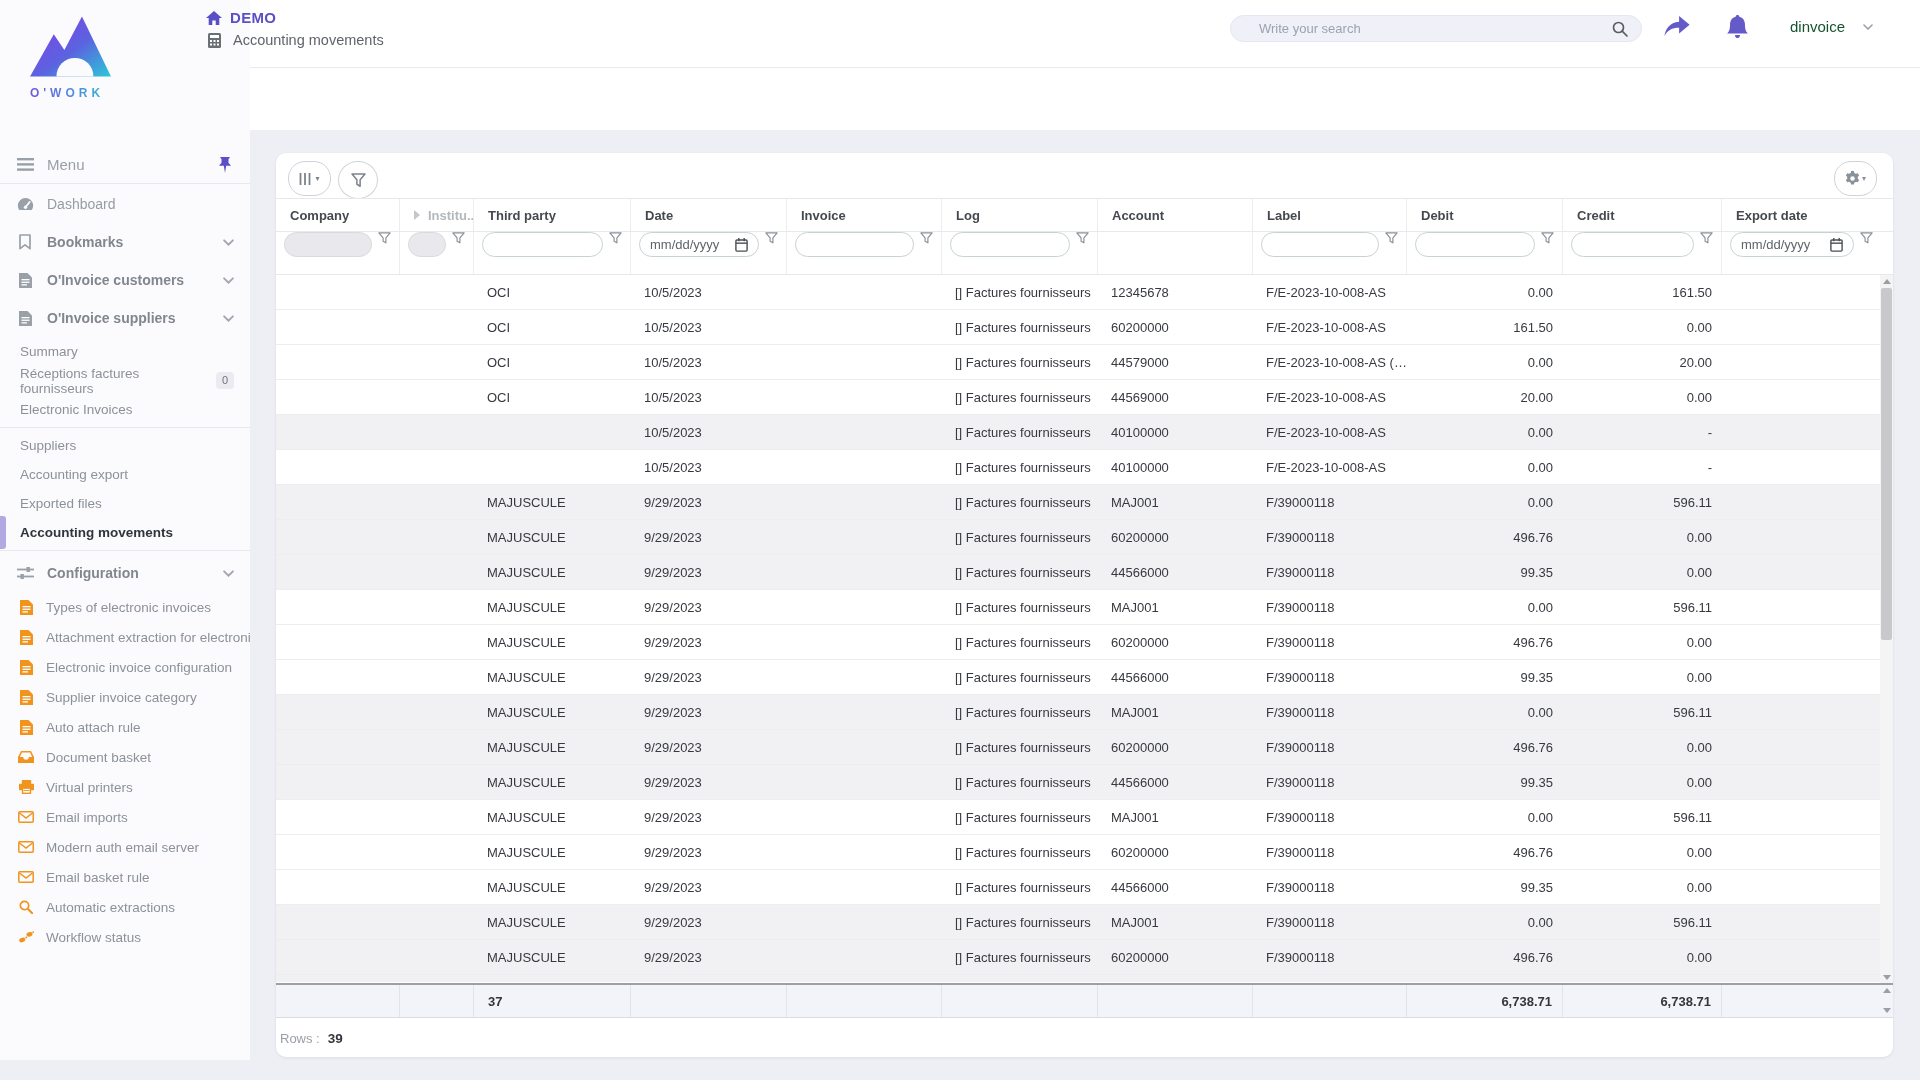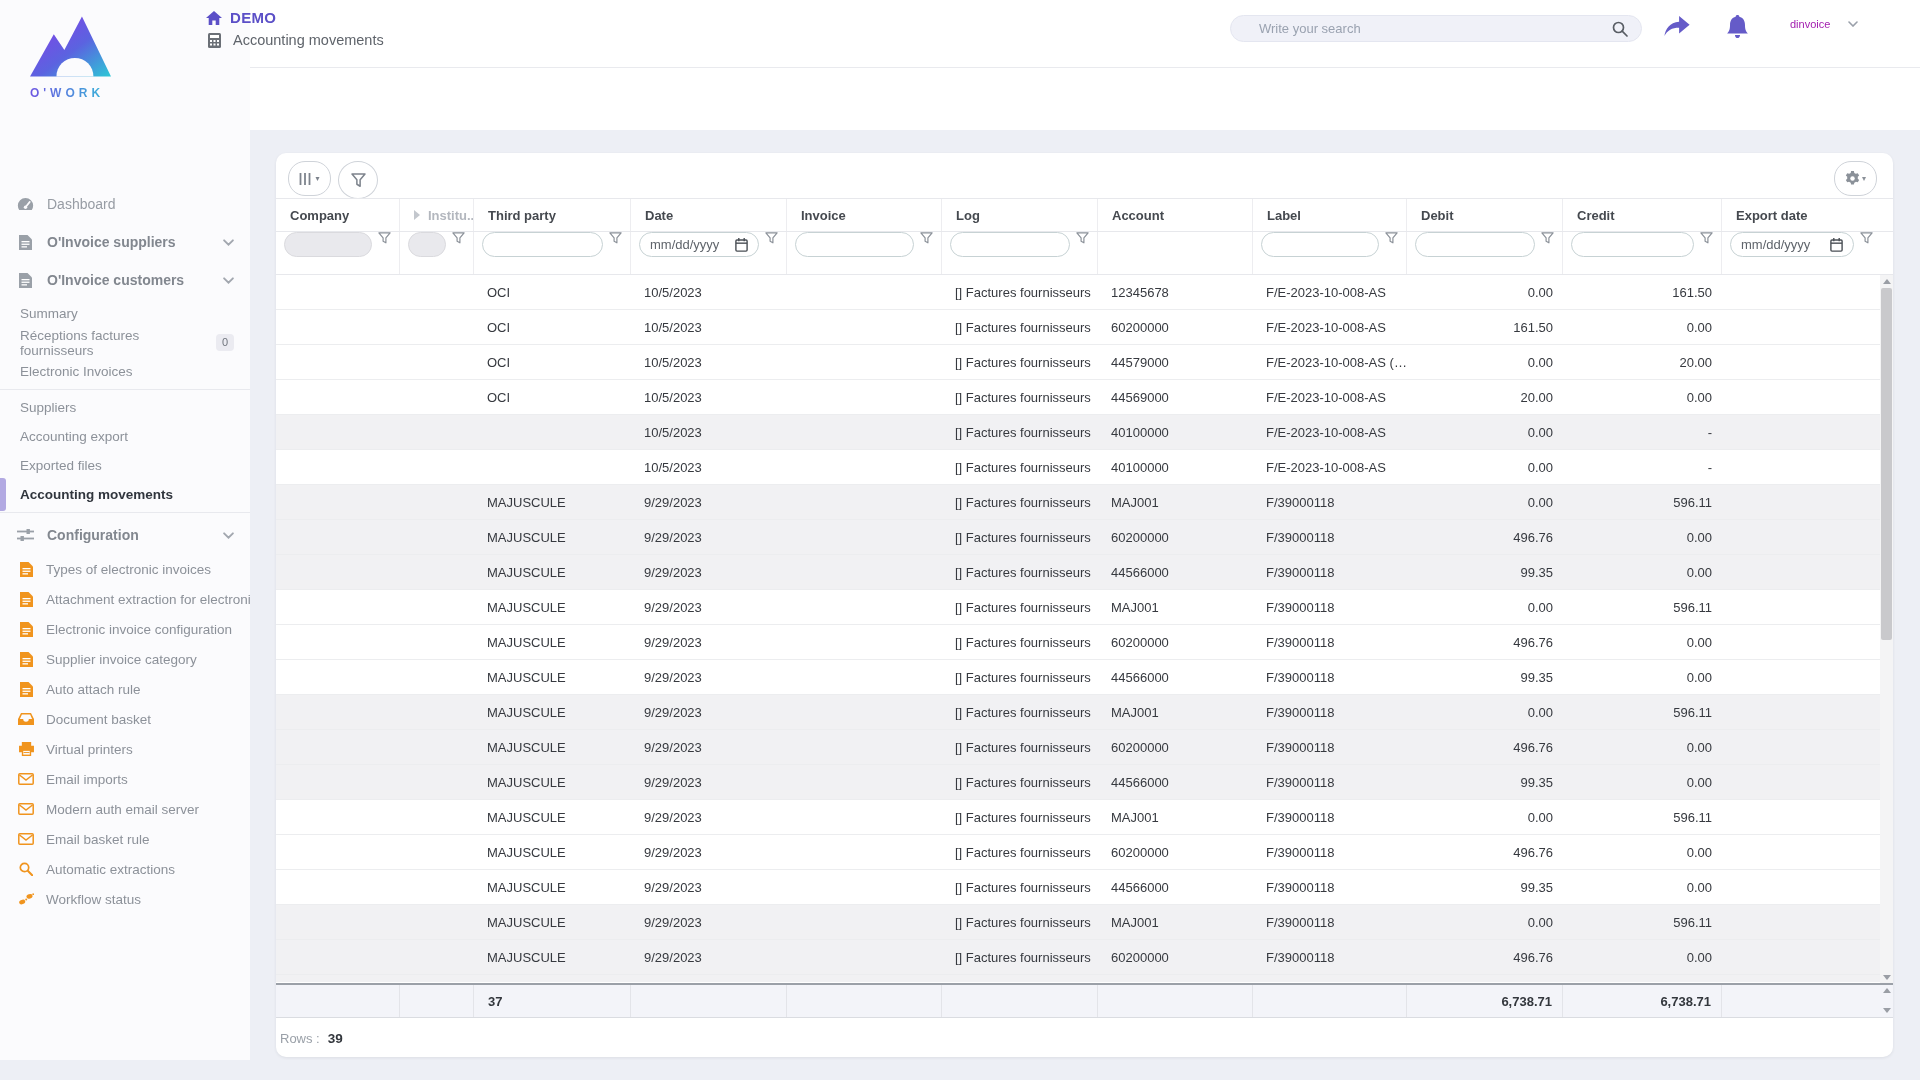--- a/index.html
+++ b/index.html
@@ -8,21 +8,21 @@
   
   #topwhite{left:250px;top:0;width:1670px;height:130px;background:#fff}
   #topline{left:204px;top:67px;width:1716px;height:1px;background:#e9eaee}
   #breadcrumb{left:205px;top:9px}
   #bc-title{display:flex;align-items:center;gap:7px;font-size:15px;font-weight:bold;color:#5b4fc7;letter-spacing:.3px}
   #bc-sub{display:flex;align-items:center;gap:10px;margin-top:6px;font-size:14.5px;color:#5f646b}
   #searchbox{left:1230px;top:15px;width:412px;height:27px;background:#f0f1f8;border:1px solid #e4e6f0;border-radius:15px;display:flex;align-items:center;padding:0 12px 0 26px;box-sizing:border-box}
   #searchbox input{flex:1;border:none;background:transparent;outline:none;font-size:13px;color:#000000;font-family:inherit}
   #searchbox input::placeholder{color:#9aa2b0}
   .hdr-ic{left:0;top:0;cursor:pointer}
-  #user{left:1790px;top:18px;display:flex;align-items:center;gap:14px;color:#a21caf;font-size:11px}
+  #user{left:1790px;top:18px;display:flex;align-items:center;gap:14px;color:#14532d;font-size:15px}
   
   #sidebar{left:0;top:0;width:250px;height:1060px;background:#fbfbfd}
   #logo{left:12px;top:6px;width:110px;text-align:center}
   #logotext{font-size:12px;font-weight:bold;letter-spacing:4px;background:linear-gradient(90deg,#7b3fe4,#2cc8d6);-webkit-background-clip:text;background-clip:text;color:transparent;margin-top:2px}
   #menurow{left:0;top:146px;width:250px;height:38px;display:flex;align-items:center;gap:13px;padding:0 16px;border-bottom:1px solid #e8e9ee;box-sizing:border-box;color:#9aa0a8;font-size:15px}
   #menurow .pin{margin-left:auto}
   #side-items{left:0;top:185px;width:250px}
   .s-item{height:38px;display:flex;align-items:center;gap:13px;padding:0 16px;color:#979ca4;font-size:14px;box-sizing:border-box;cursor:pointer}
   .s-item.bold{font-weight:bold;color:#82878f}
   .chev{margin-left:auto;color:#a2a7af;display:flex}
@@ -88,62 +88,92 @@
               <stop offset="1" stop-color="#2cc8d6"></stop>
           </linearGradient>
         </defs>
         <path d="M8 80 L35 32 L47 50 L67 12 L100 80 Z" fill="url(#lg)"></path>
         <path d="M38 80 A 21 21 0 0 1 80 80 Z" fill="#fbfbfd"></path>
       </svg>
     </span>
     <div id="logotext">O'WORK</div>
   </div>
 
+  <div class="abs" id="menurow">
+    <span class="icn">
+      <svg width="17" height="13" viewBox="0 0 17 13">
+          <g fill="#9aa0a8">
+            <rect width="17" height="2.4"></rect>
+            <rect y="5.2" width="17" height="2.4"></rect>
+            <rect y="10.4" width="17" height="2.4"></rect>
+          </g>
+        </svg>
+    </span>
+    <span>Menu</span>
+    <span class="pin icn">
+      <svg width="14" height="16" viewBox="0 0 14 16">
+          <path d="M2 0 H12 L10.5 2.2 V5.8 L13 8.8 H8.2 L7 16 L5.8 8.8 H1 L3.5 5.8 V2.2 Z" fill="#5b4fc7"></path>
+        </svg>
+    </span>
+  </div>
 
   <div class="abs" id="side-items">
       <div class="s-item">
         <span class="icn">
           <svg width="17" height="14" viewBox="0 0 16 13">
             <path d="M8 .8 A7.2 7.2 0 0 0 .8 8 A7.2 7.2 0 0 0 2.1 12.2 H13.9 A7.2 7.2 0 0 0 15.2 8 A7.2 7.2 0 0 0 8 .8 Z" fill="#9aa0a8"></path>
             <line x1="8" y1="9.5" x2="12" y2="4.5" stroke="#fbfbfd" stroke-width="1.6" stroke-linecap="round"></line>
             <circle cx="8" cy="9.5" r="1.6" fill="#fbfbfd"></circle>
           </svg>
         </span>
         <span>Dashboard</span>
+      </div>
+      <div class="s-item bold">
+        <span class="icn">
+          <svg width="12" height="16" viewBox="0 0 12 16">
+            <path d="M1 1 H11 V14.7 L6 10.8 L1 14.7 Z" fill="none" stroke="#9aa0a8" stroke-width="1.7" stroke-linejoin="round"></path>
+          </svg>
+        </span>
+        <span>Bookmarks</span>
+        <span class="chev">
+          <svg width="11" height="7" viewBox="0 0 10 6">
+            <path d="M1 1 L5 5 L9 1" stroke="currentColor" stroke-width="1.7" fill="none" stroke-linecap="round"></path>
+          </svg>
+        </span>
       </div>
       <div class="s-item bold">
         <span class="icn">
           <svg width="13" height="15" viewBox="0 0 13 15">
             <path d="M0 0 H8.5 L13 4.5 V15 H0 Z" fill="#9aa0a8"></path>
             <g fill="#fff">
               <rect x="2.5" y="6" width="8" height="1.3"></rect>
               <rect x="2.5" y="8.6" width="8" height="1.3"></rect>
               <rect x="2.5" y="11.2" width="5.5" height="1.3"></rect>
             </g>
           </svg>
         </span>
-        <span>O'Invoice suppliers</span>
+        <span>O'Invoice customers</span>
         <span class="chev">
           <svg width="11" height="7" viewBox="0 0 10 6">
             <path d="M1 1 L5 5 L9 1" stroke="currentColor" stroke-width="1.7" fill="none" stroke-linecap="round"></path>
           </svg>
         </span>
       </div>
       <div class="s-item bold">
         <span class="icn">
           <svg width="13" height="15" viewBox="0 0 13 15">
             <path d="M0 0 H8.5 L13 4.5 V15 H0 Z" fill="#9aa0a8"></path>
             <g fill="#fff">
               <rect x="2.5" y="6" width="8" height="1.3"></rect>
               <rect x="2.5" y="8.6" width="8" height="1.3"></rect>
               <rect x="2.5" y="11.2" width="5.5" height="1.3"></rect>
             </g>
           </svg>
         </span>
-        <span>O'Invoice customers</span>
+        <span>O'Invoice suppliers</span>
         <span class="chev">
           <svg width="11" height="7" viewBox="0 0 10 6">
             <path d="M1 1 L5 5 L9 1" stroke="currentColor" stroke-width="1.7" fill="none" stroke-linecap="round"></path>
           </svg>
         </span>
       </div>
       <div class="s-sub">
         <span>Summary</span>
       </div>
       <div class="s-sub">

